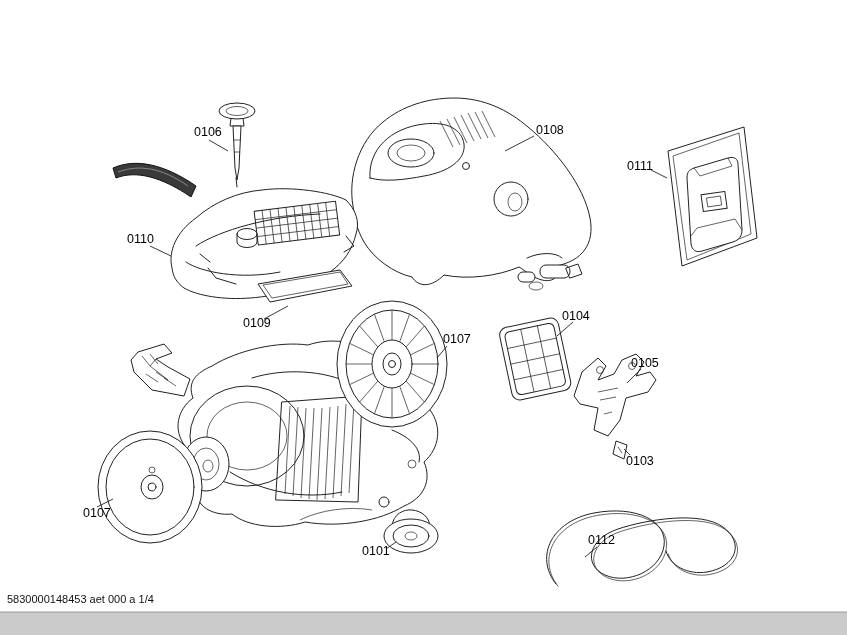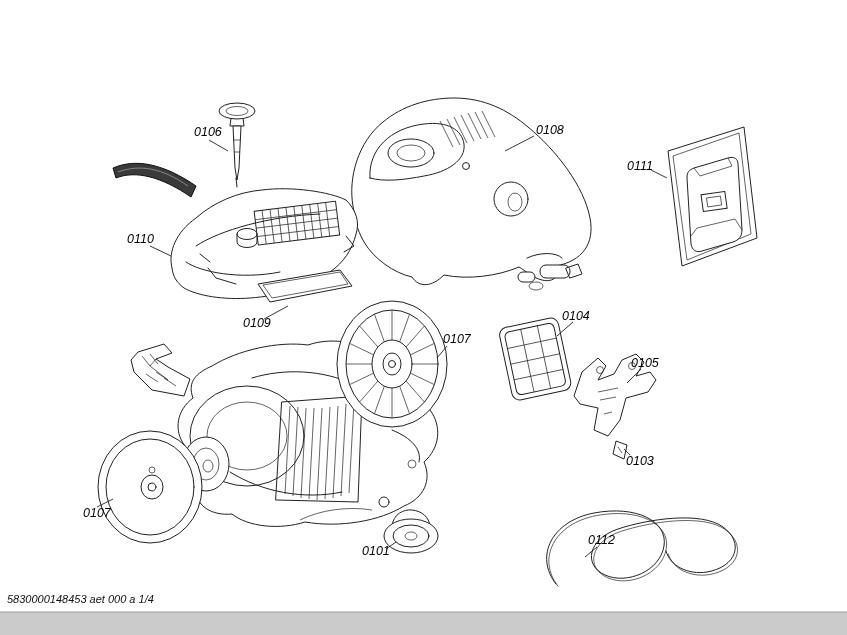--- a/index.html
+++ b/index.html
@@ -1,17 +1,17 @@
 <!DOCTYPE html>
 <html><head>
 <meta charset="utf-8">
 <style>
   html,body{margin:0;padding:0;background:#ffffff;}
   .page{position:relative;width:847px;height:635px;background:#ffffff;overflow:hidden;
-        font-family:"Liberation Sans",sans-serif;font-style:italic;}
+        font-family:"Liberation Sans",sans-serif;}
   svg{display:block;}
   .o{fill:#ffffff;stroke:#222222;stroke-width:1;stroke-linejoin:round;}
   .s{fill:none;stroke:#222222;stroke-width:1;stroke-linecap:round;stroke-linejoin:round;}
   .t{fill:none;stroke:#222222;stroke-width:0.7;}
   .lbl{font-family:"Liberation Sans",sans-serif;font-size:12.5px;fill:#000000;}
   .footer{font-family:"Liberation Sans",sans-serif;font-size:11px;fill:#111111;}
 </style>
 </head>
 <body>
 

